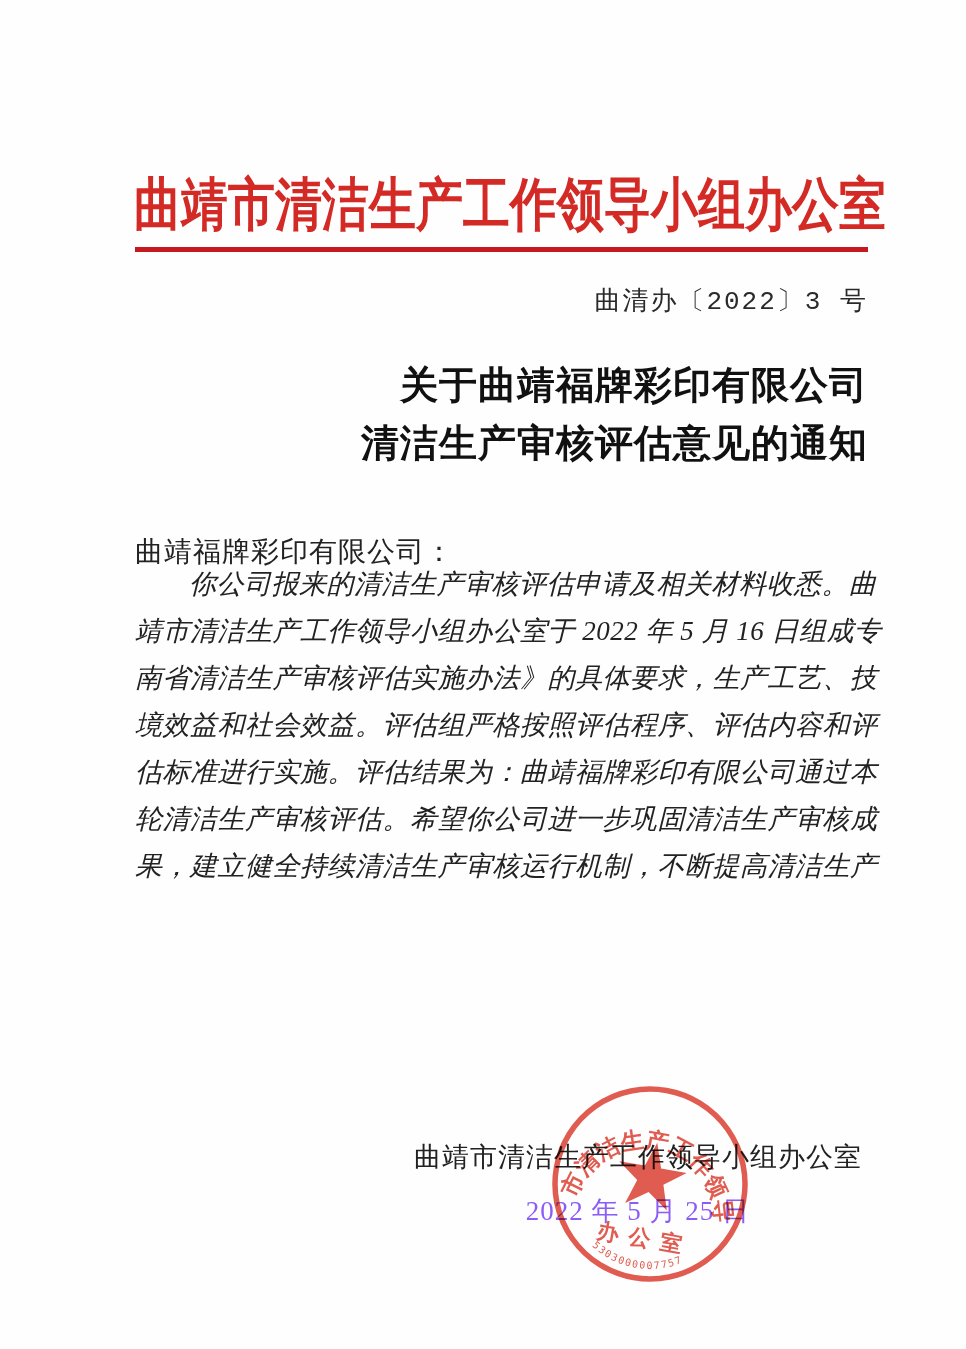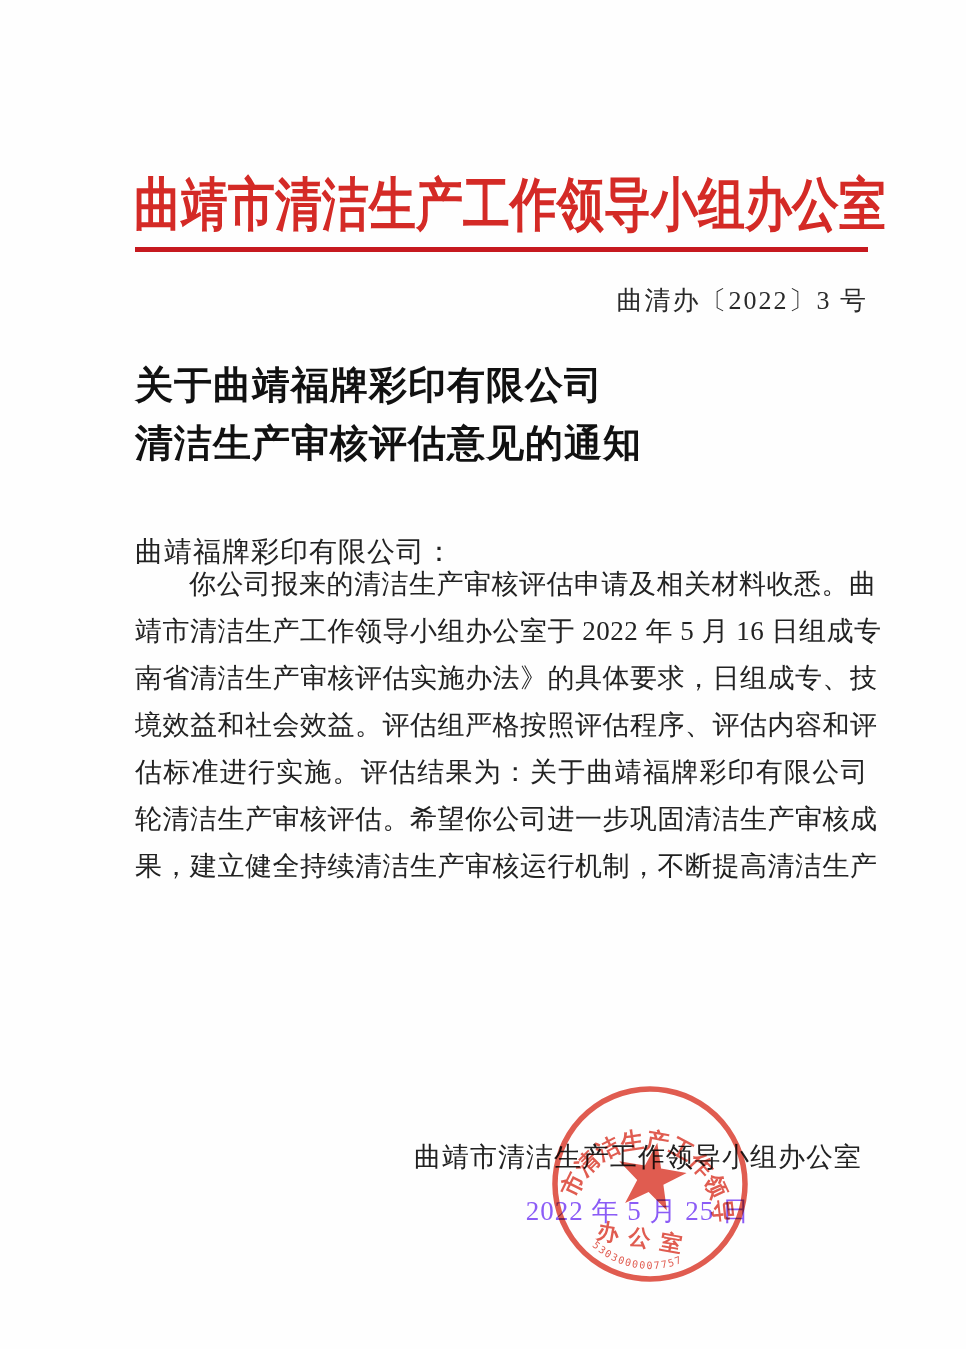--- a/index.html
+++ b/index.html
@@ -39,27 +39,28 @@
   }
   .doc-number {
     position: absolute;
     left: 135px;
     top: 283px;
     width: 733px;
     text-align: right;
     font-size: 26px;
     color: #2a2a2a;
     letter-spacing: 2px;
+    font-family: Liberation Mono, monospace;
   }
   .notice-title {
     position: absolute;
     left: 135px;
     top: 356px;
     width: 733px;
-    text-align: left;
+    text-align: right;
     font-size: 38px;
     font-weight: bold;
     line-height: 58px;
     color: #111;
     letter-spacing: 1px;
   }
   .salutation {
     position: absolute;
     left: 135px;
     top: 533px;
@@ -75,20 +76,21 @@
     font-size: 27px;
     color: #222;
   }
   .body-line {
     height: 47px;
     line-height: 47px;
     text-align: justify;
     text-align-last: justify;
     letter-spacing: 0.5px;
     white-space: nowrap;
+    font-style: italic;
   }
   .body-line.first { text-indent: 2em; }
   .body-line.last { text-align-last: left; white-space: normal; }
   .signature {
     position: absolute;
     left: 135px;
     top: 1139px;
     width: 733px;
     text-align: right;
     padding-right: 6px;
@@ -133,23 +135,23 @@
   <div class="notice-title">
     <div>关于曲靖福牌彩印有限公司</div>
     <div>清洁生产审核评估意见的通知</div>
   </div>
 
   <div class="salutation">曲靖福牌彩印有限公司：</div>
 
   <div class="body-text">
     <div class="body-line first">你公司报来的清洁生产审核评估申请及相关材料收悉。曲</div>
     <div class="body-line">靖市清洁生产工作领导小组办公室于 2022 年 5 月 16 日组成专</div>
-    <div class="body-line">南省清洁生产审核评估实施办法》的具体要求，日组成专、技</div>
+    <div class="body-line">南省清洁生产审核评估实施办法》的具体要求，生产工艺、技</div>
     <div class="body-line">境效益和社会效益。评估组严格按照评估程序、评估内容和评</div>
-    <div class="body-line">估标准进行实施。评估结果为：关于曲靖福牌彩印有限公司</div>
+    <div class="body-line">估标准进行实施。评估结果为：曲靖福牌彩印有限公司通过本</div>
     <div class="body-line">轮清洁生产审核评估。希望你公司进一步巩固清洁生产审核成</div>
     <div class="body-line">果，建立健全持续清洁生产审核运行机制，不断提高清洁生产</div>
   </div>
 
   <div class="signature">曲靖市清洁生产工作领导小组办公室</div>
 
   <div class="sign-date">2022 年 5 月 25 日</div>
 
   <div class="seal">
     <svg viewBox="0 0 260 260" xmlns="http://www.w3.org/2000/svg">

